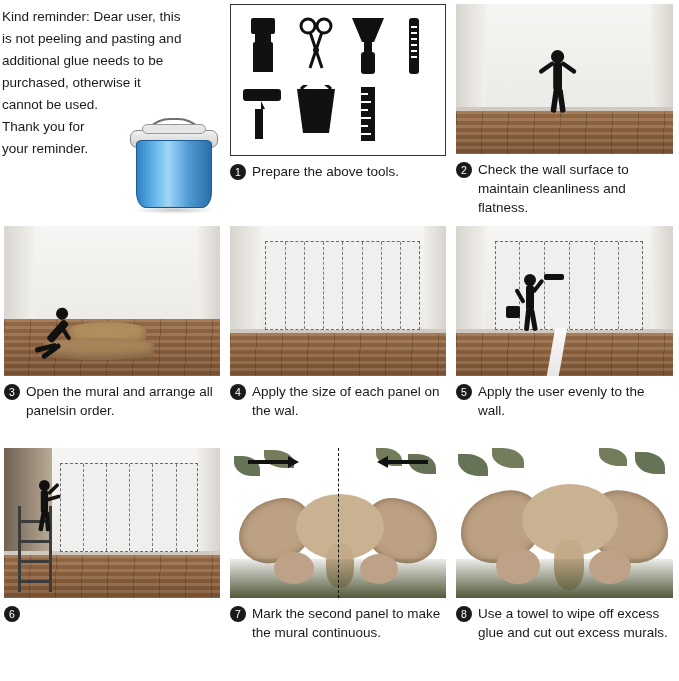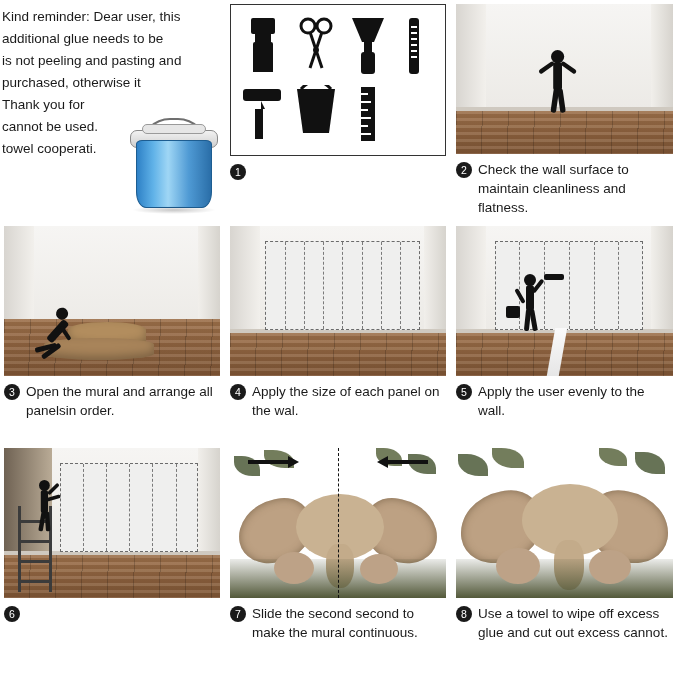--- a/index.html
+++ b/index.html
@@ -324,26 +324,26 @@
   }
 </style>
 </head>
 <body>
 
 <div class="sheet">
   <div class="grid">
 
     <div class="cell reminder">
       <p>Kind reminder: Dear user, this</p>
+      <p>is not peeling and pasting and</p>
       <p>additional glue needs to be</p>
-      <p>is not peeling and pasting and</p>
       <p>purchased, otherwise it</p>
+      <p>cannot be used.</p>
       <p>Thank you for</p>
-      <p>cannot be used.</p>
-      <p>towel cooperati.</p>
+      <p>your reminder.</p>
       <div class="bucket">
         <div class="handle"></div>
         <div class="lid"></div>
         <div class="lid-top"></div>
         <div class="body"></div>
         <div class="shadow"></div>
       </div>
     </div>
 
     <div class="cell">
@@ -398,20 +398,21 @@
             <rect x="6" y="24" width="7" height="2" fill="#fff"></rect>
             <rect x="6" y="32" width="10" height="2" fill="#fff"></rect>
             <rect x="6" y="40" width="7" height="2" fill="#fff"></rect>
             <rect x="6" y="48" width="10" height="2" fill="#fff"></rect>
           </svg>
           <span></span>
         </div>
       </div>
       <div class="caption">
         <span class="num">1</span>
+        <span class="cap-text">Prepare the above tools.</span>
       </div>
     </div>
 
     <div class="cell">
       <div class="photo">
         <div class="room">
           <div class="wall-back"></div>
           <div class="wall-left"></div>
           <div class="wall-right"></div>
           <div class="baseboard"></div>
@@ -574,21 +575,21 @@
             <div class="headR" style="left:40px;"></div>
           </div>
           <div class="arrow" style="right:18px; width:52px;">
             <div class="shaft" style="right:0; width:40px;"></div>
             <div class="headL" style="right:40px;"></div>
           </div>
         </div>
       </div>
       <div class="caption">
         <span class="num">7</span>
-        <span class="cap-text">Slide the second second to make the mural continuous.</span>
+        <span class="cap-text">Mark the second panel to make the mural continuous.</span>
       </div>
     </div>
 
     <div class="cell">
       <div class="photo">
         <div class="mural">
           <div class="ear" style="left:4px; top:44px; width:82px; height:70px; transform:rotate(-10deg);"></div>
           <div class="ear" style="right:4px; top:44px; width:82px; height:70px; transform:rotate(10deg) scaleX(-1);"></div>
           <div class="ele-head" style="left:66px; top:36px; width:96px; height:72px;"></div>
           <div class="trunk" style="left:98px; top:92px; width:30px; height:50px;"></div>
@@ -596,18 +597,18 @@
           <div class="leaf" style="left:36px; top:0px; width:32px; height:20px; background:#5a6640;"></div>
           <div class="leaf" style="right:8px; top:4px; width:30px; height:22px;"></div>
           <div class="leaf" style="right:46px; top:0px; width:28px; height:18px; background:#5a6640;"></div>
           <div class="ground"></div>
           <div class="ele-head" style="left:40px; top:100px; width:44px; height:36px; background:#bda287;"></div>
           <div class="ele-head" style="right:42px; top:102px; width:42px; height:34px; background:#bda287;"></div>
         </div>
       </div>
       <div class="caption">
         <span class="num">8</span>
-        <span class="cap-text">Use a towel to wipe off excess glue and cut out excess cannot.</span>
+        <span class="cap-text">Use a towel to wipe off excess glue and cut out excess murals.</span>
       </div>
     </div>
 
   </div>
 </div>
 
 </body></html>

